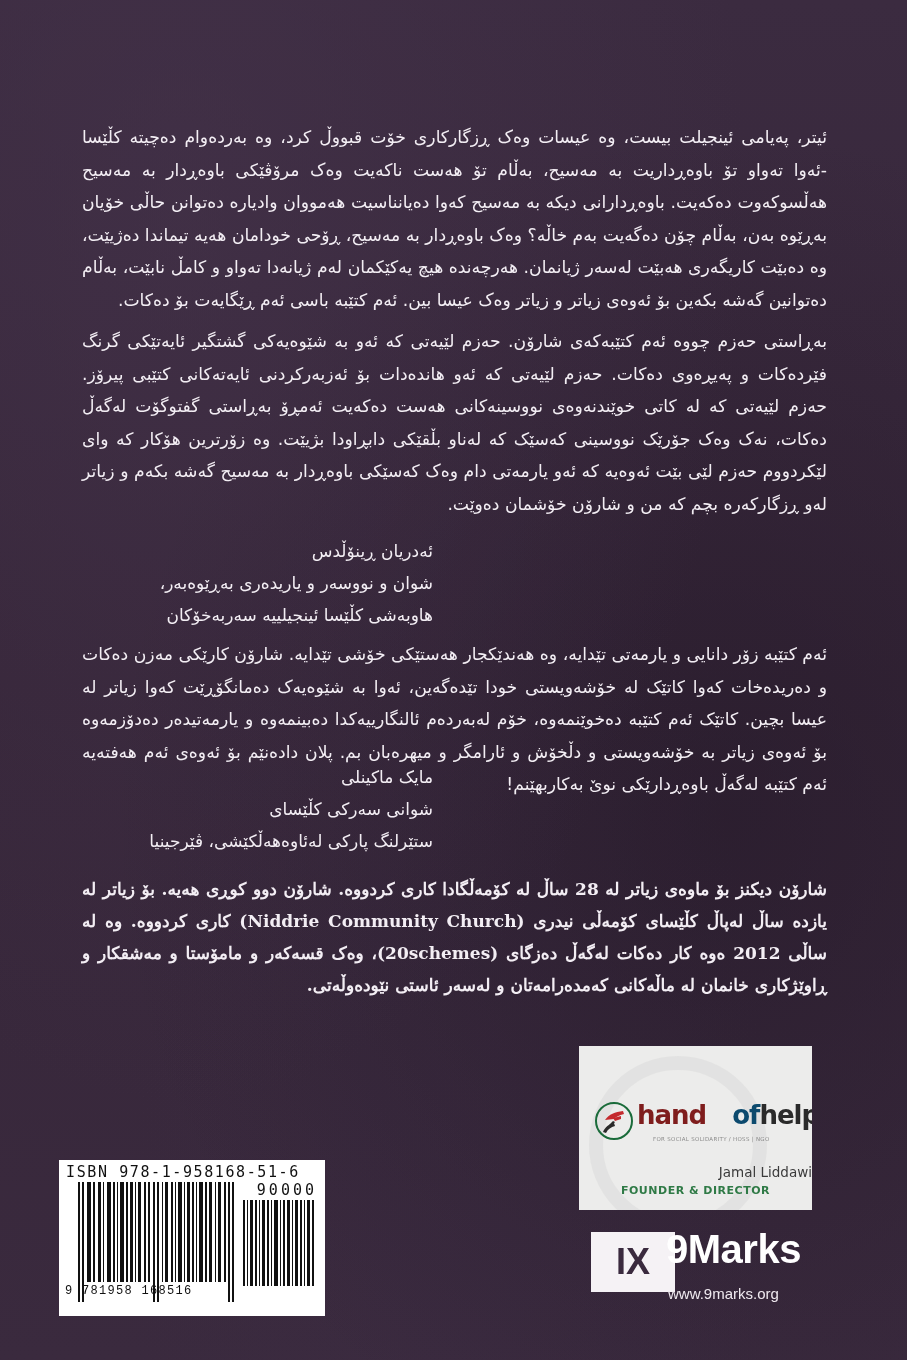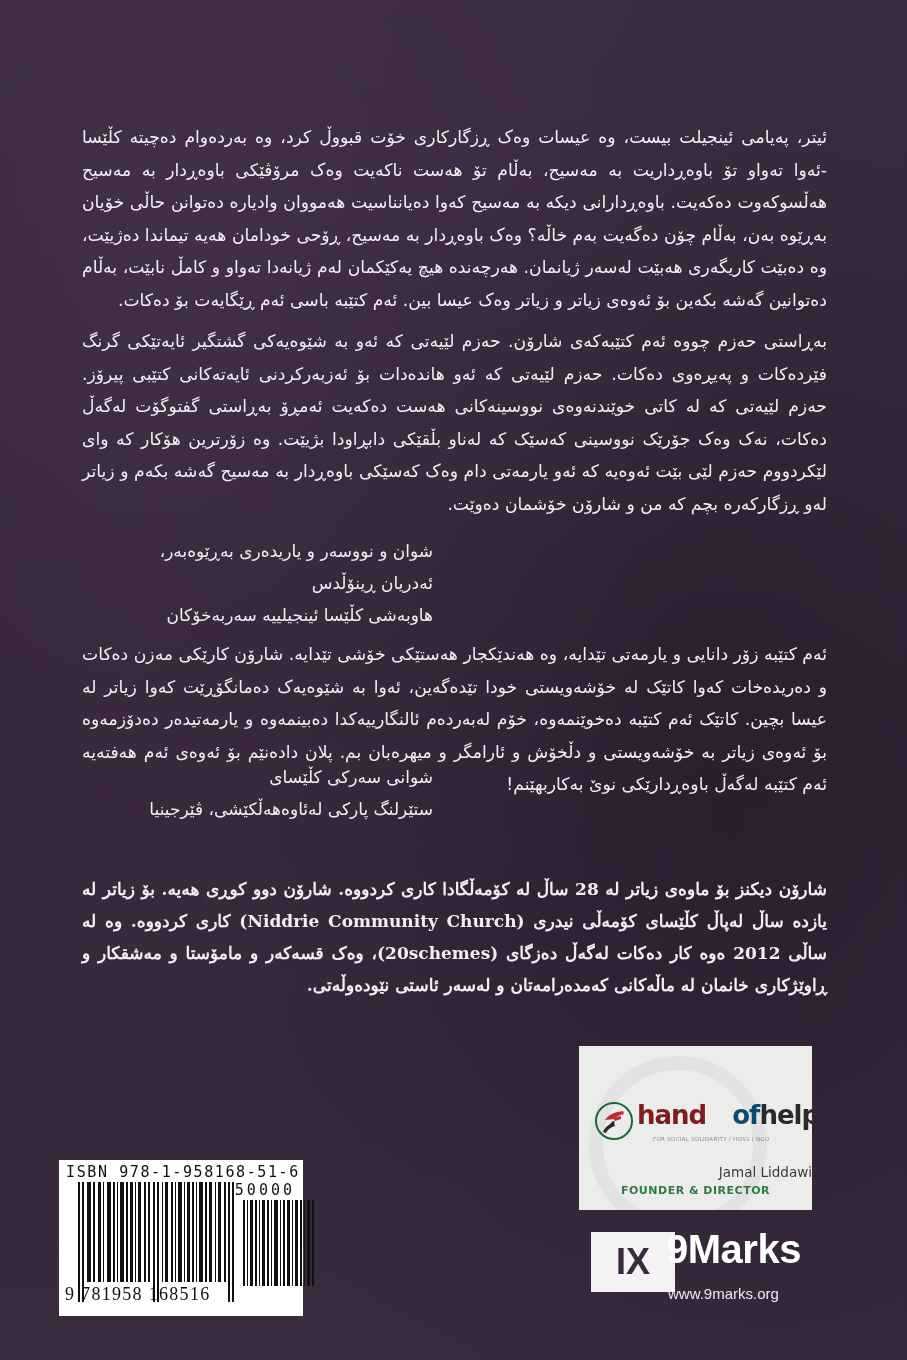--- a/index.html
+++ b/index.html
@@ -61,34 +61,34 @@
       position: absolute; left: 0; width: 100%; top: 118px; text-align: right;
       font-size: 13.5px; color: #3b3b3b;
     }
     #hoh-role {
       position: absolute; left: 0; width: 100%; top: 138px; text-align: center;
       font-size: 11px; color: #2f7a46; letter-spacing: 0.5px; font-weight: bold;
     }
 
     
     #barcode-box {
-      position: absolute; left: 59px; top: 1160px; width: 244px; height: 156px;
+      position: absolute; left: 59px; top: 1160px; width: 266px; height: 156px;
       background: #ffffff;
     }
     #isbn-text {
       position: absolute; left: 7px; top: 3px; font-family: "DejaVu Sans Mono", monospace;
       font-size: 15px; color: #111; letter-spacing: 1.6px;
     }
     #price-text {
       position: absolute; right: 8px; top: 21px; font-family: "DejaVu Sans Mono", monospace;
       font-size: 15px; color: #111; letter-spacing: 3px;
     }
     #ean-digits {
-      position: absolute; left: 6px; top: 124px; font-family: Liberation Serif, serif;
-      font-size: 18px; color: #111; letter-spacing: 1.3px;
+      position: absolute; left: 6px; top: 124px; font-family: Liberation Mono, monospace;
+      font-size: 12px; color: #111; letter-spacing: 1.3px;
     }
     #bars-main { position: absolute; left: 19px; top: 22px; }
     #bars-addon { position: absolute; left: 184px; top: 40px; }
 
     
     #ix-box {
       position: absolute; left: 591px; top: 1232px; width: 84px; height: 60px; background: #f5f2f5;
       display: flex; align-items: center; justify-content: center;
       font-family: "Liberation Sans", sans-serif; font-weight: bold; font-size: 36px; color: #3a2a3e;
     }
@@ -106,30 +106,31 @@
 
 <div id="para1" class="text-block">
   <p>ئیتر، پەیامی ئینجیلت بیست، وە عیسات وەک ڕزگارکاری خۆت قبووڵ کرد، وە بەردەوام دەچیتە کڵێسا -ئەوا تەواو تۆ باوەڕداریت بە مەسیح، بەڵام تۆ هەست ناکەیت وەک مرۆڤێکی باوەڕدار بە مەسیح هەڵسوکەوت دەکەیت. باوەڕدارانی دیکە بە مەسیح کەوا دەیانناسیت هەمووان وادیارە دەتوانن حاڵی خۆیان بەڕێوە بەن، بەڵام چۆن دەگەیت بەم خاڵە؟ وەک باوەڕدار بە مەسیح، ڕۆحی خودامان هەیە تیماندا دەژیێت، وە دەبێت کاریگەری هەبێت لەسەر ژیانمان. هەرچەندە هیچ یەکێکمان لەم ژیانەدا تەواو و کامڵ نابێت، بەڵام دەتوانین گەشە بکەین بۆ ئەوەی زیاتر و زیاتر وەک عیسا بین. ئەم کتێبە باسی ئەم ڕێگایەت بۆ دەکات.</p>
 </div>
 
 <div id="para2" class="text-block">
   <p>بەڕاستی حەزم چووە ئەم کتێبەکەی شارۆن. حەزم لێیەتی کە ئەو بە شێوەیەکی گشتگیر ئایەتێکی گرنگ فێردەکات و پەیڕەوی دەکات. حەزم لێیەتی کە ئەو هاندەدات بۆ ئەزبەرکردنی ئایەتەکانی کتێبی پیرۆز. حەزم لێیەتی کە لە کاتی خوێندنەوەی نووسینەکانی هەست دەکەیت ئەمڕۆ بەڕاستی گفتوگۆت لەگەڵ دەکات، نەک وەک جۆرێک نووسینی کەسێک کە لەناو بڵقێکی دابڕاودا بژیێت. وە زۆرترین هۆکار کە وای لێکردووم حەزم لێی بێت ئەوەیە کە ئەو یارمەتی دام وەک کەسێکی باوەڕدار بە مەسیح گەشە بکەم و زیاتر لەو ڕزگارکەرە بچم کە من و شارۆن خۆشمان دەوێت.</p>
 </div>
 
 <div id="sig1" class="signature">
+  <div>ئەدریان ڕینۆڵدس</div>
   <div>شوان و نووسەر و یاریدەری بەڕێوەبەر،</div>
-  <div>ئەدریان ڕینۆڵدس</div>
   <div>هاوبەشی کڵێسا ئینجیلییە سەربەخۆکان</div>
 </div>
 
 <div id="para3" class="text-block">
   <p>ئەم کتێبە زۆر دانایی و یارمەتی تێدایە، وە هەندێکجار هەستێکی خۆشی تێدایە. شارۆن کارێکی مەزن دەکات و دەریدەخات کەوا کاتێک لە خۆشەویستی خودا تێدەگەین، ئەوا بە شێوەیەک دەمانگۆڕێت کەوا زیاتر لە عیسا بچین. کاتێک ئەم کتێبە دەخوێنمەوە، خۆم لەبەردەم ئالنگارییەکدا دەبینمەوە و یارمەتیدەر دەدۆزمەوە بۆ ئەوەی زیاتر بە خۆشەویستی و دڵخۆش و ئارامگر و میهرەبان بم. پلان دادەنێم بۆ ئەوەی ئەم هەفتەیە ئەم کتێبە لەگەڵ باوەڕدارێکی نوێ بەکاربهێنم!</p>
 </div>
 
 <div id="sig2" class="signature">
+  <div>مایک ماکینلی</div>
   <div>شوانی سەرکی کڵێسای</div>
   <div>ستێرلنگ پارکی لەئاوەهەڵکێشی، ڤێرجینیا</div>
 </div>
 
 <div id="para4" class="text-block">
   <p>شارۆن دیکنز بۆ ماوەی زیاتر لە 28 ساڵ لە کۆمەڵگادا کاری کردووە. شارۆن دوو کوڕی هەیە. بۆ زیاتر لە یازدە ساڵ لەپاڵ کڵێسای کۆمەڵی نیدری (Niddrie Community Church) کاری کردووە. وە لە ساڵی 2012 ەوە کار دەکات لەگەڵ دەزگای (20schemes)، وەک قسەکەر و مامۆستا و مەشقکار و ڕاوێژکاری خانمان لە ماڵەکانی کەمدەرامەتان و لەسەر ئاستی نێودەوڵەتی.</p>
 </div>
 
 <div id="hoh-card">
   <div class="watermark"></div>
@@ -146,21 +147,21 @@
       <span class="hand">hand</span><span class="of">of</span><span class="help">help</span>
     </div>
     <div id="hoh-tagline">FOR SOCIAL SOLIDARITY / HOSS | NGO</div>
   </div>
   <div id="hoh-name">Jamal Liddawi</div>
   <div id="hoh-role">FOUNDER &amp; DIRECTOR</div>
 </div>
 
 <div id="barcode-box">
   <div id="isbn-text">ISBN 978-1-958168-51-6</div>
-  <div id="price-text">50000</div>
+  <div id="price-text">90000</div>
   <svg id="bars-main" width="158" height="120" viewBox="0 0 158 120">
     <g fill="#111">
       <rect x="0" y="0" width="2" height="120"></rect>
         <rect x="4" y="0" width="2" height="120"></rect>
       <rect x="9" y="0" width="4" height="100"></rect>
         <rect x="15" y="0" width="2" height="100"></rect>
       <rect x="20" y="0" width="3" height="100"></rect>
         <rect x="25" y="0" width="1" height="100"></rect>
       <rect x="29" y="0" width="4" height="100"></rect>
         <rect x="35" y="0" width="2" height="100"></rect>

